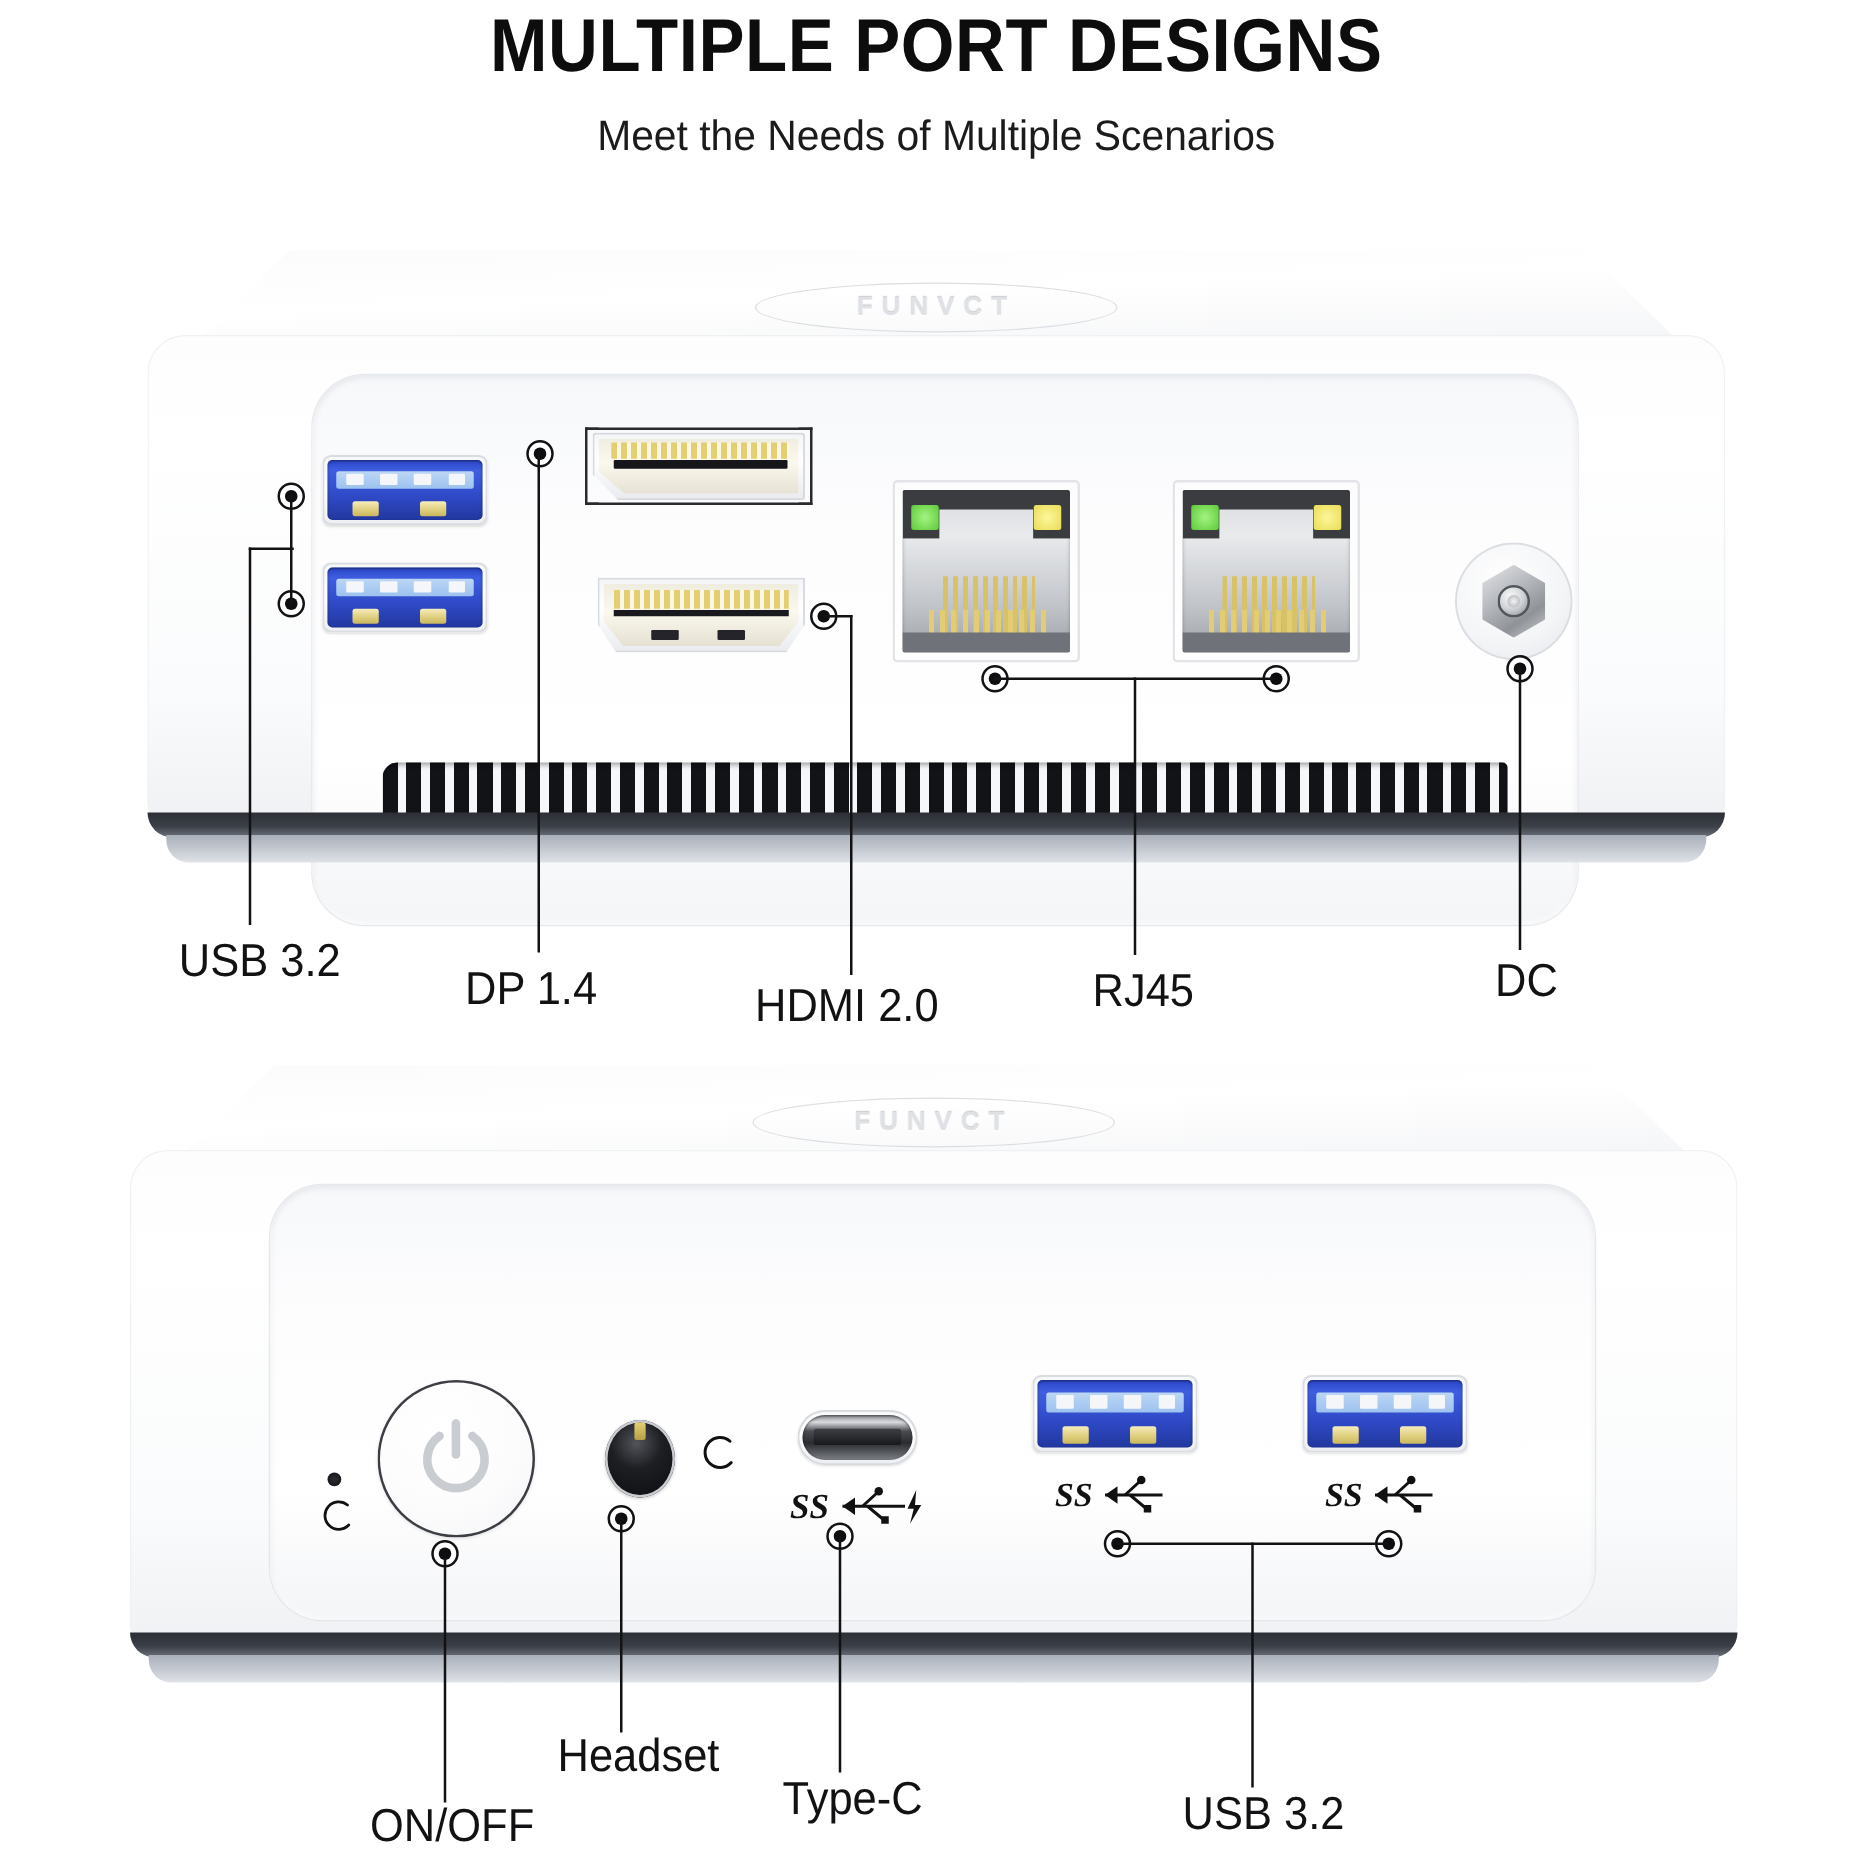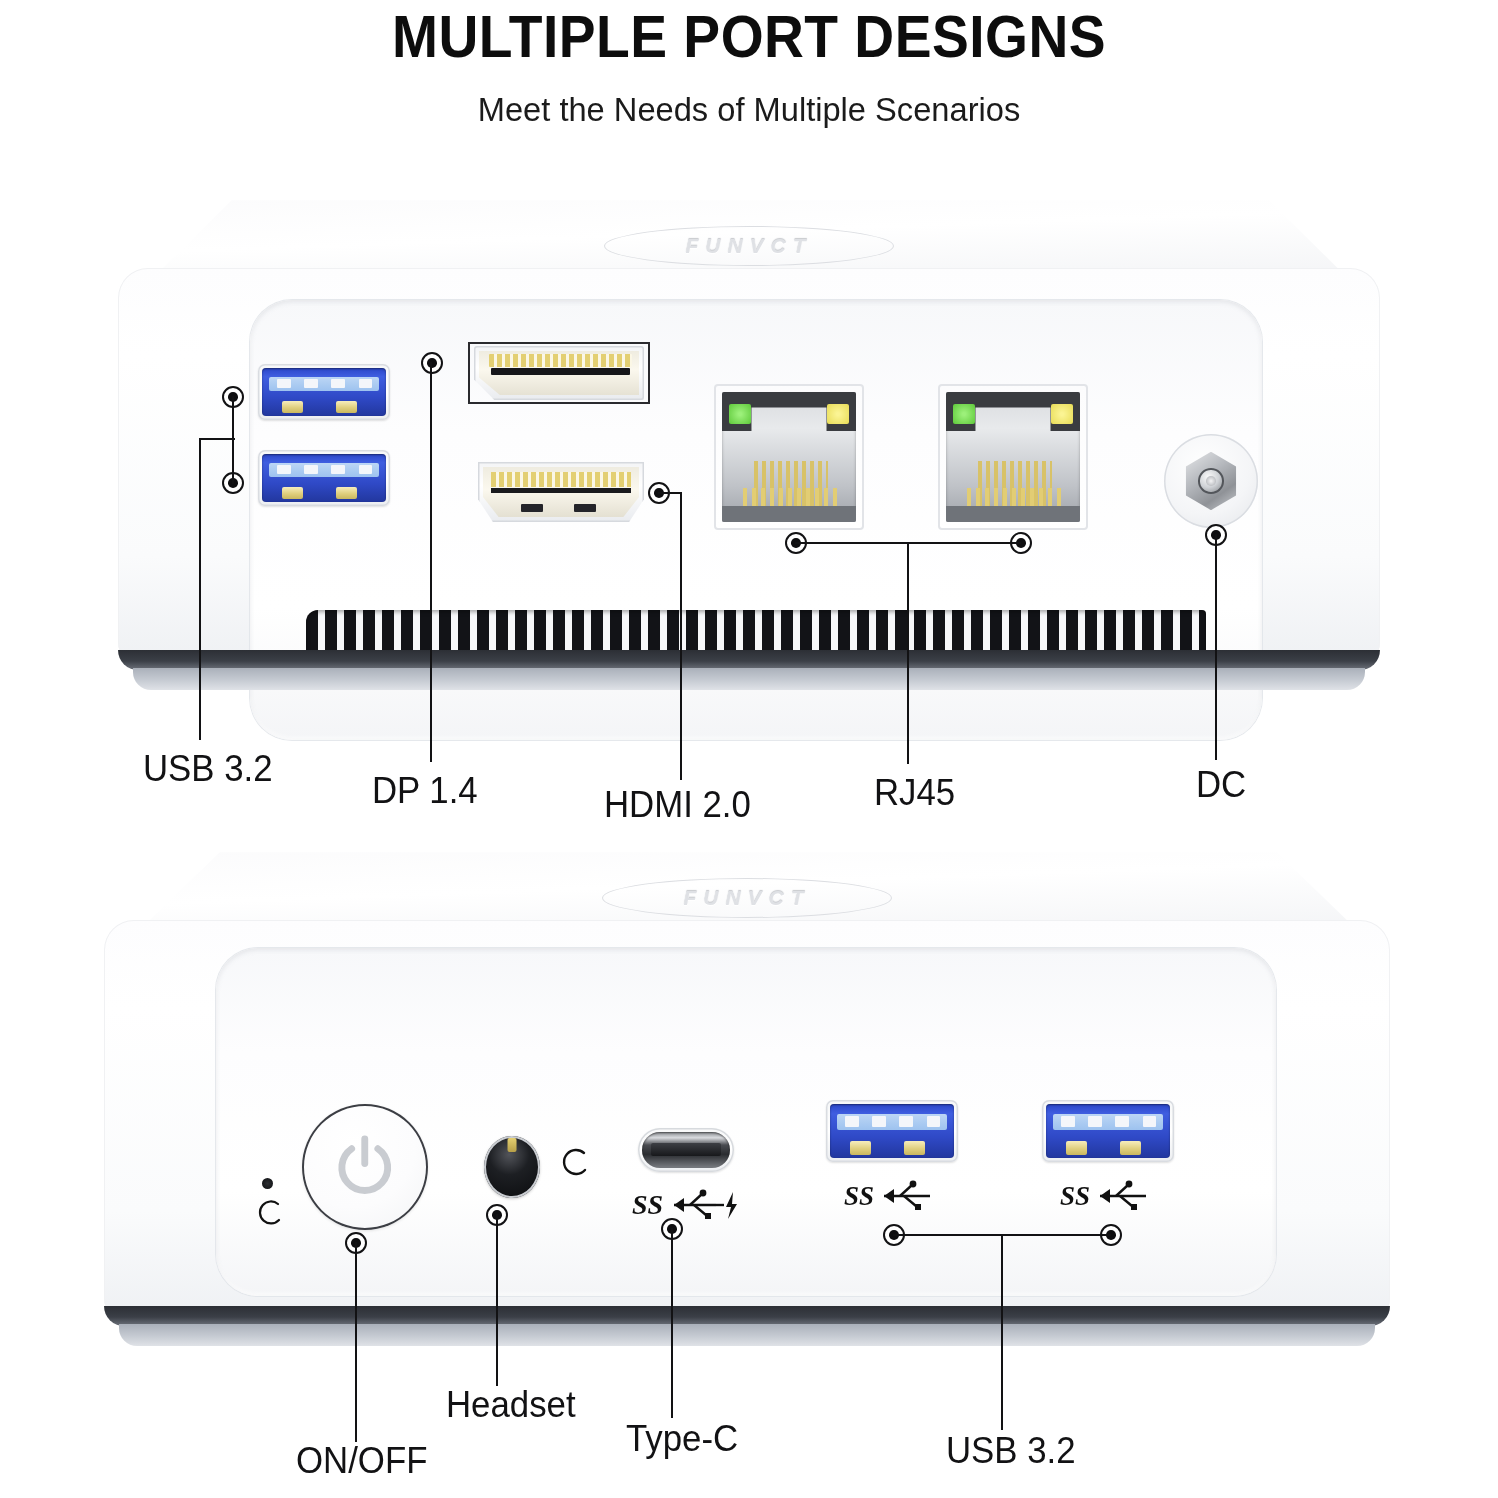--- a/index.html
+++ b/index.html
@@ -36,21 +36,21 @@
     border-radius: 40px 40px 8px 8px;
     box-shadow: inset 0 1px 0 #fff;
   }
   .dev-top.persp {
     clip-path: polygon(2.6% 100%, 9.0% 5%, 91.2% 5%, 97.6% 100%);
   }
   .logo-oval {
     position:absolute; left:50%; top:30px; transform:translateX(-50%);
     width:290px; height:40px; border-radius:50%;
     border:1.2px solid #dcdee2;
-    display:flex; align-items:center; justify-content:center;font-style:italic;
+    display:flex; align-items:center; justify-content:center;
   }
   .logo-text {
     font-size:21px; font-weight:700; letter-spacing:7px;
     color:#dfe1e5;
     text-shadow: 0 1px 0 #fff, 0 -1px 1px #c8cace;
   }
 
   .dev-body {
     position:absolute; left:0; width:100%;
     background: linear-gradient(180deg,#fdfdfe 0%,#ffffff 22%,#fafbfc 72%,#eef0f3 100%);

